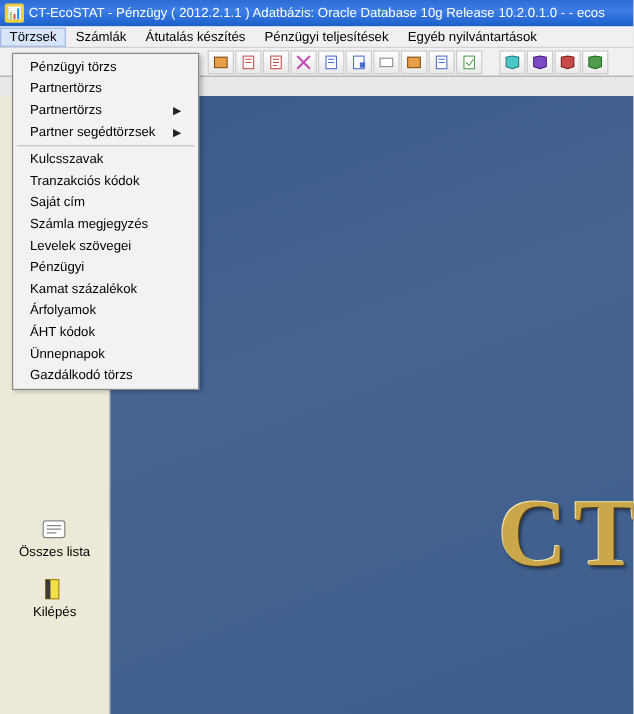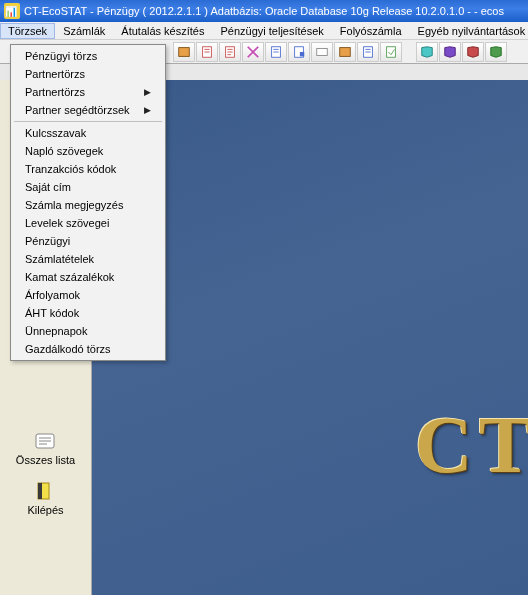--- a/index.html
+++ b/index.html
@@ -174,23 +174,20 @@
   <div class="menu-item">
       <span>Számlák</span>
     </div>
   <div class="menu-item">
       <span>Átutalás készítés</span>
     </div>
   <div class="menu-item">
       <span>Pénzügyi teljesítések</span>
     </div>
   <div class="menu-item">
-      <span>Folyószámla</span>
-    </div>
-  <div class="menu-item">
       <span>Egyéb nyilvántartások</span>
     </div>
 </div>
 
 <div class="toolbar">
   <div style="width:170px"></div>
   <div class="tool-btn">
       <svg viewBox="0 0 16 16">
         <rect x="2" y="3" width="12" height="10" fill="#e8a048" stroke="#7a4a10"></rect>
       </svg>
@@ -308,41 +305,35 @@
     </div>
   <div class="dd-item">
       <span>Partner segédtörzsek</span>
       <span class="dd-arrow">▶</span>
     </div>
   <div class="dd-sep"></div>
   <div class="dd-item">
       <span>Kulcsszavak</span>
     </div>
   <div class="dd-item">
-      <span>Napló szövegek</span>
-    </div>
-  <div class="dd-item">
       <span>Tranzakciós kódok</span>
     </div>
   <div class="dd-item">
       <span>Saját cím</span>
     </div>
   <div class="dd-item">
       <span>Számla megjegyzés</span>
     </div>
   <div class="dd-item">
       <span>Levelek szövegei</span>
     </div>
   <div class="dd-item">
       <span>Pénzügyi</span>
     </div>
   <div class="dd-item">
-      <span>Számlatételek</span>
-    </div>
-  <div class="dd-item">
       <span>Kamat százalékok</span>
     </div>
   <div class="dd-item">
       <span>Árfolyamok</span>
     </div>
   <div class="dd-item">
       <span>ÁHT kódok</span>
     </div>
   <div class="dd-item">
       <span>Ünnepnapok</span>

